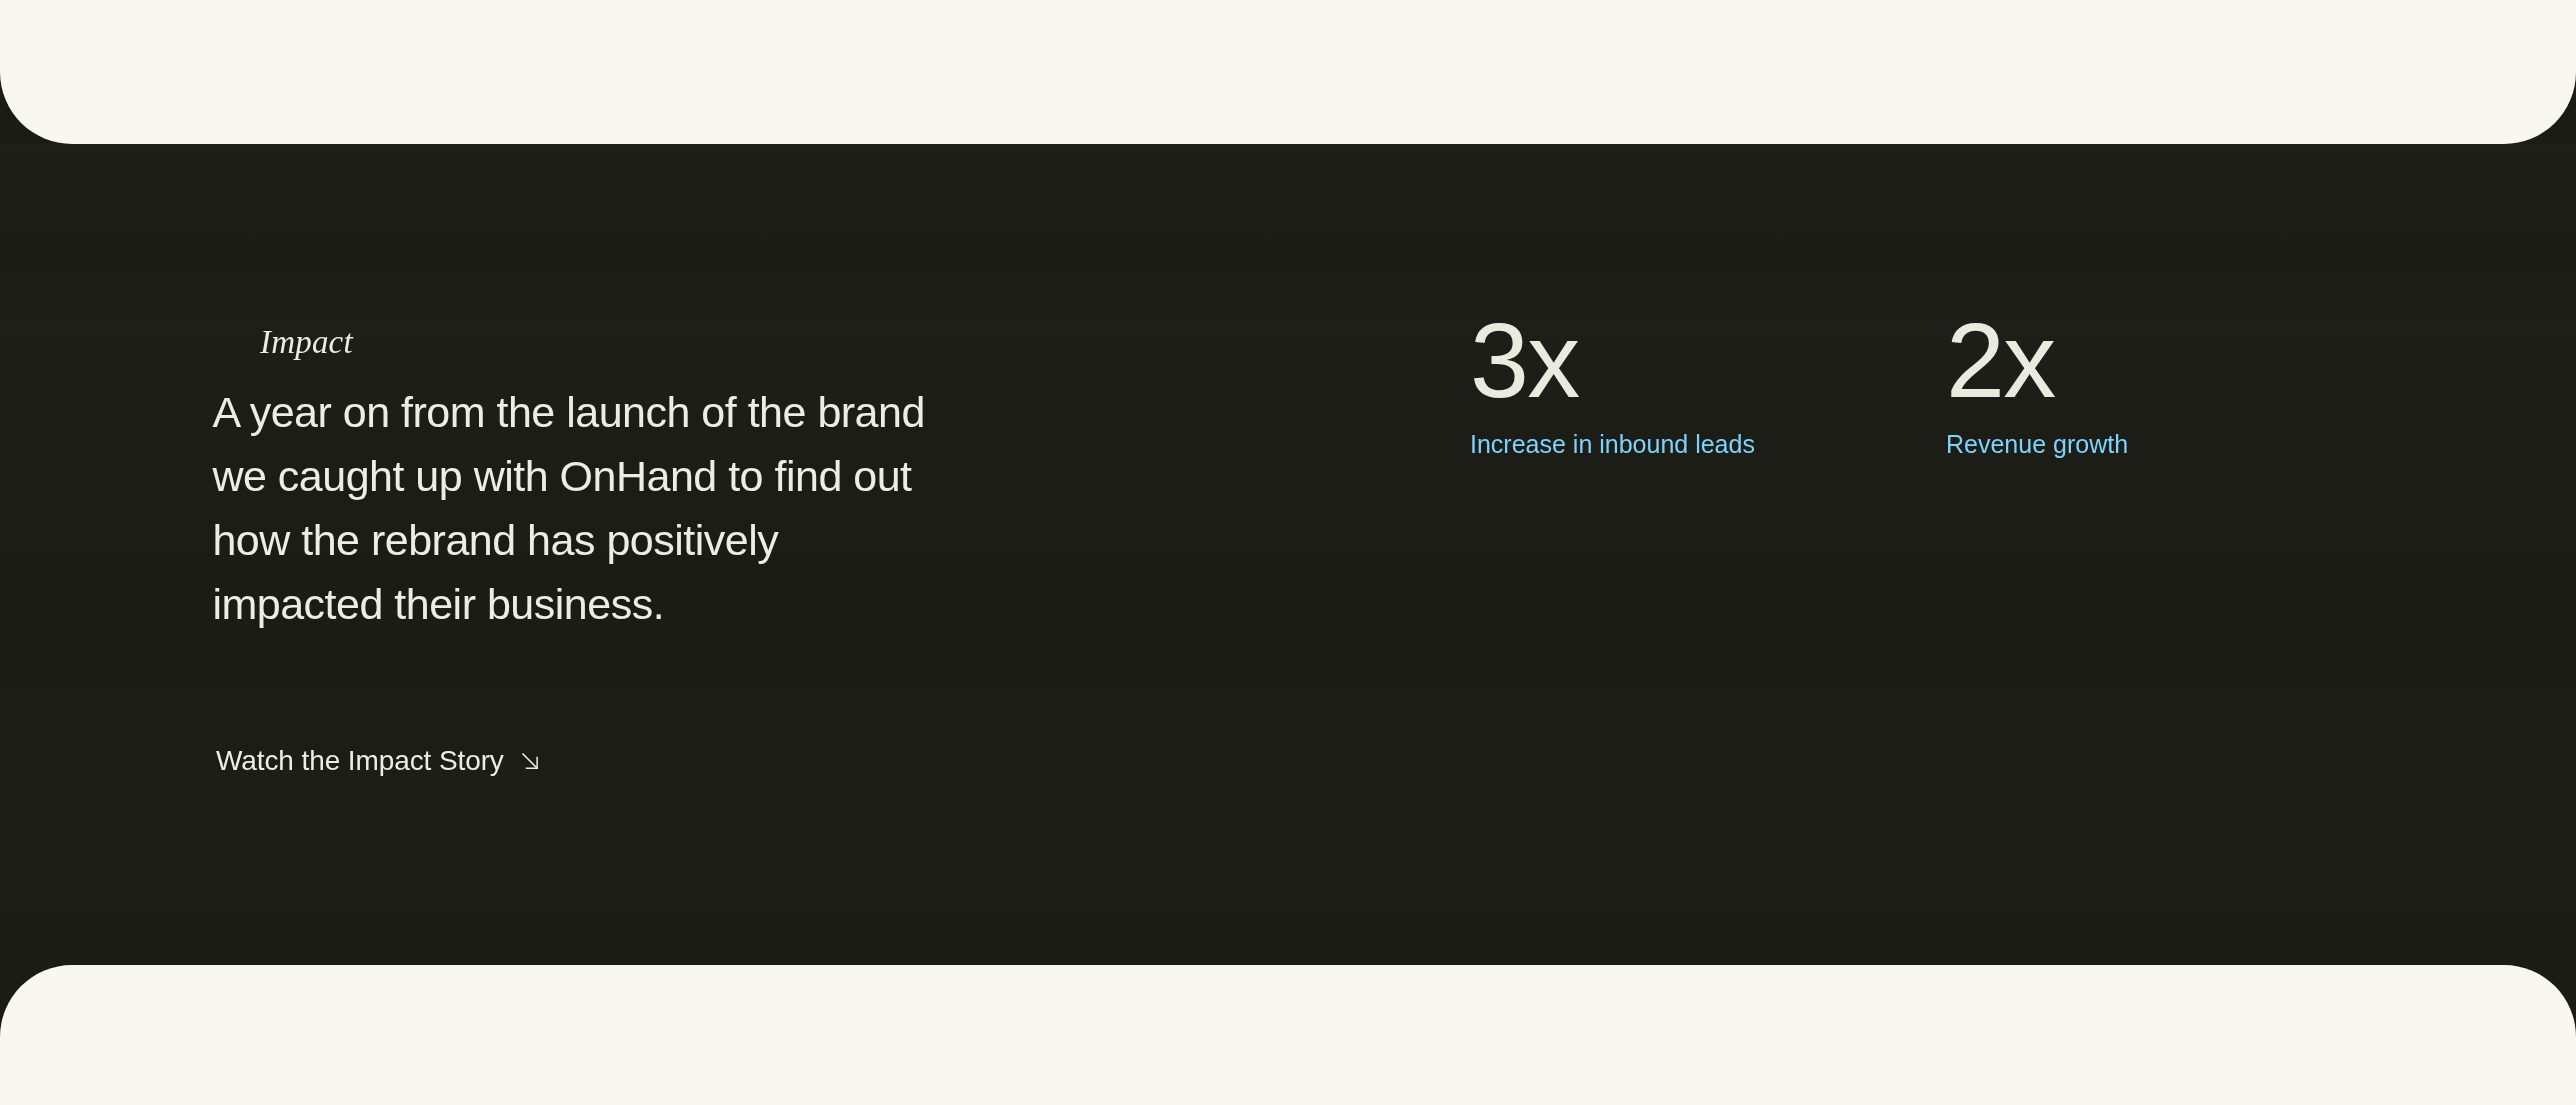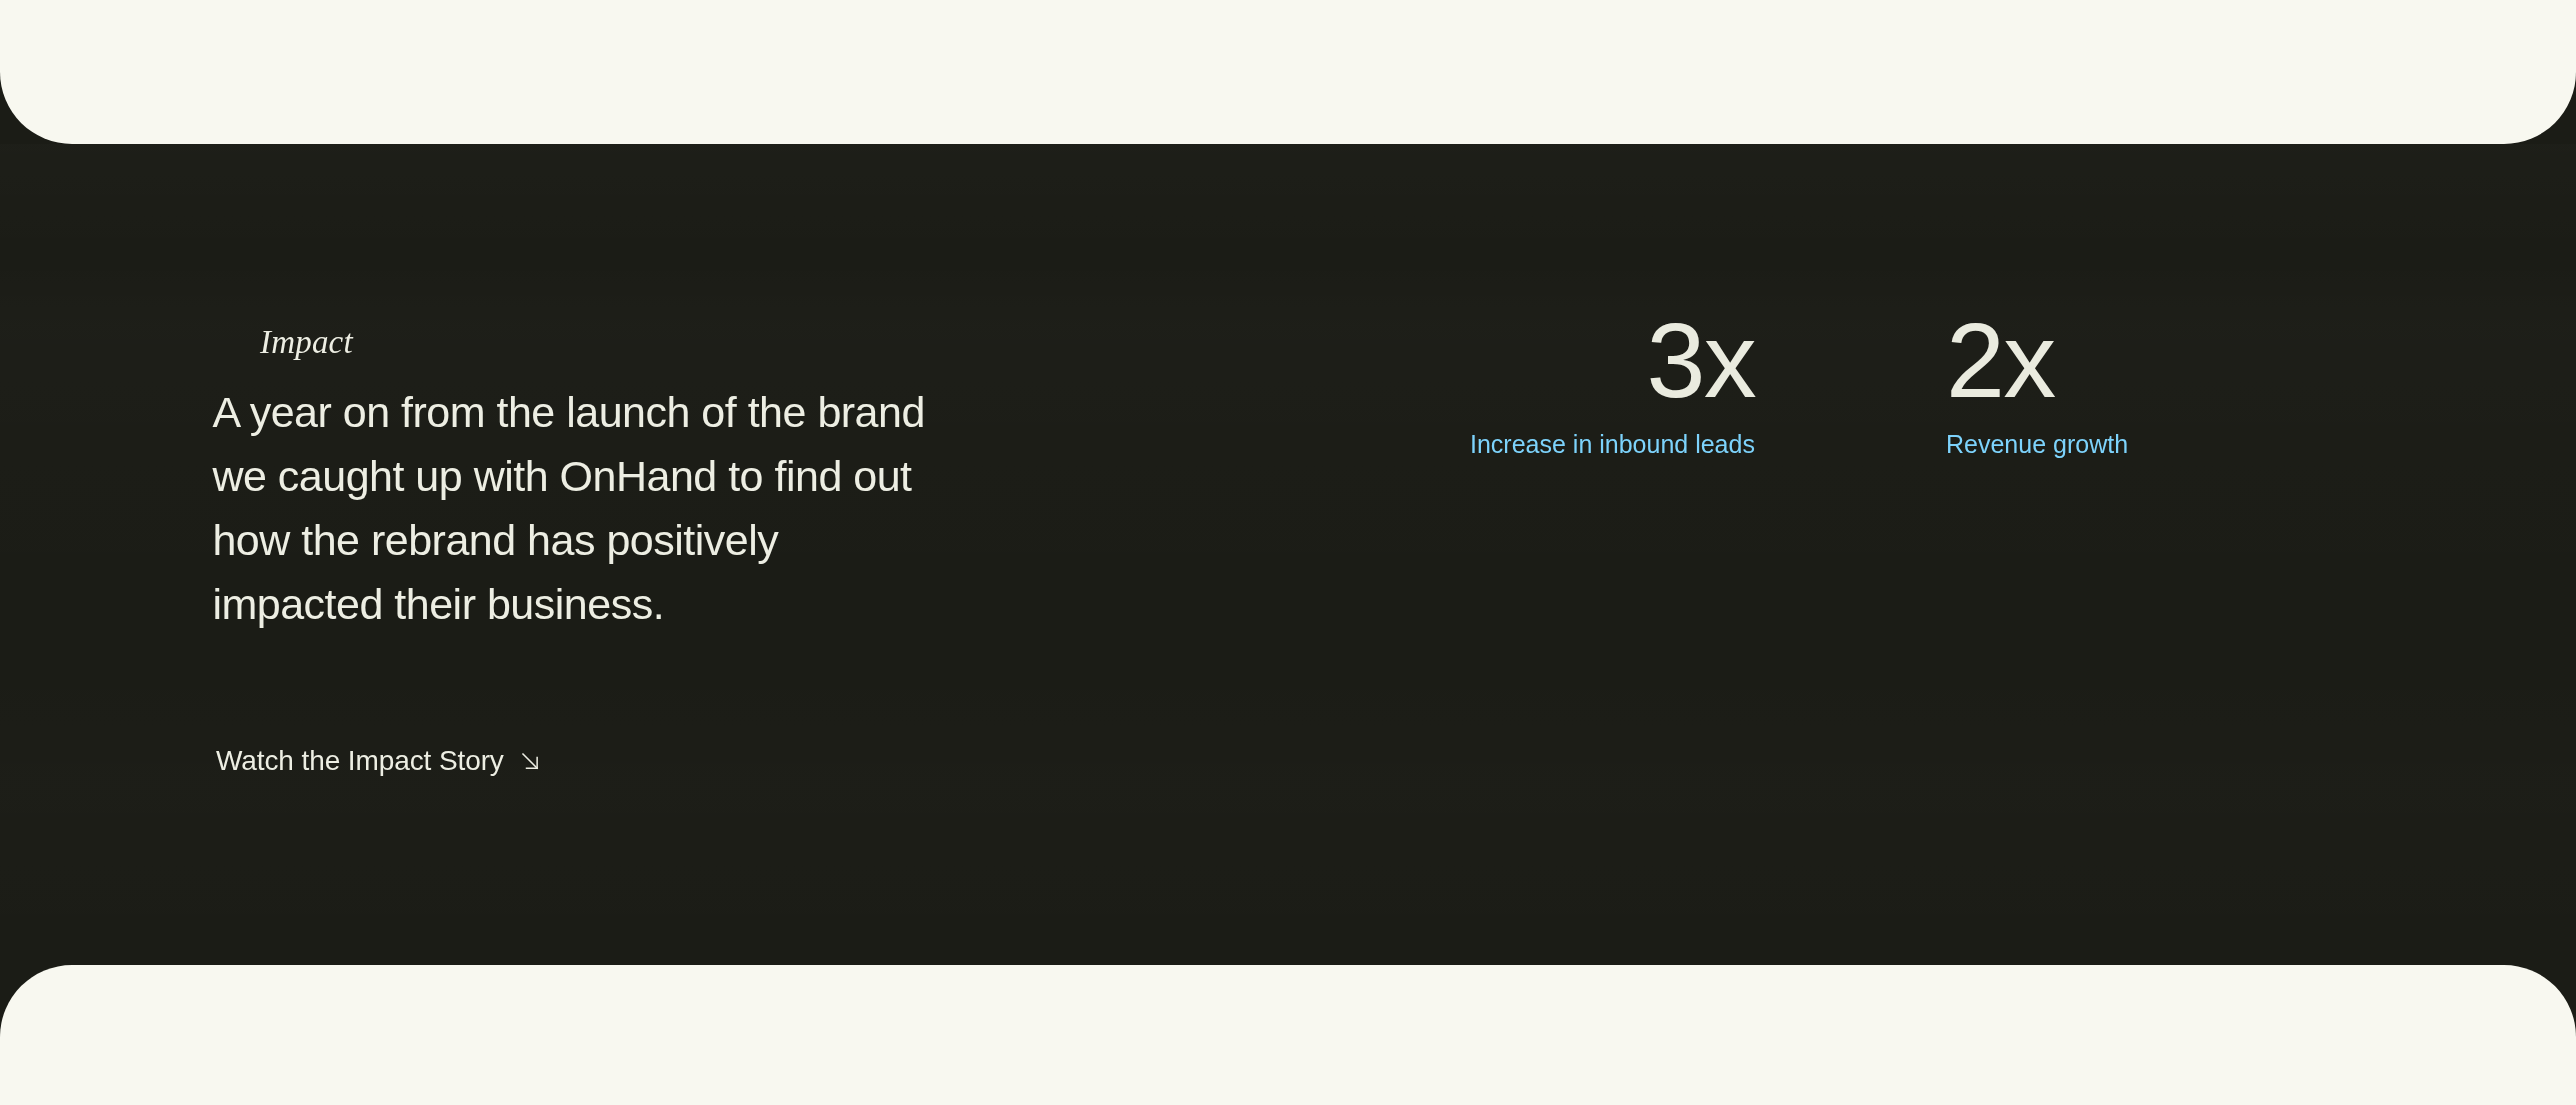--- a/index.html
+++ b/index.html
@@ -141,21 +141,21 @@
     position: absolute;
     left: 1470px;
     top: 0;
     width: 894px;
     height: 820px;
   }
 
   .stat {
     position: absolute;
   }
-  .stat--1 { left: 0;    top: 163px; text-align: right; }
+  .stat--1 { left: 0;    top: 163px; }
   .stat--2 { left: 476px; top: 163px; }
   .stat--3 { left: 0;    top: 348px; }
 
   .stat__value {
     font-size: 106px;
     line-height: 107px;
     font-weight: 300;
     color: #EAEBDF;
     letter-spacing: -1.8px;
     white-space: nowrap;

